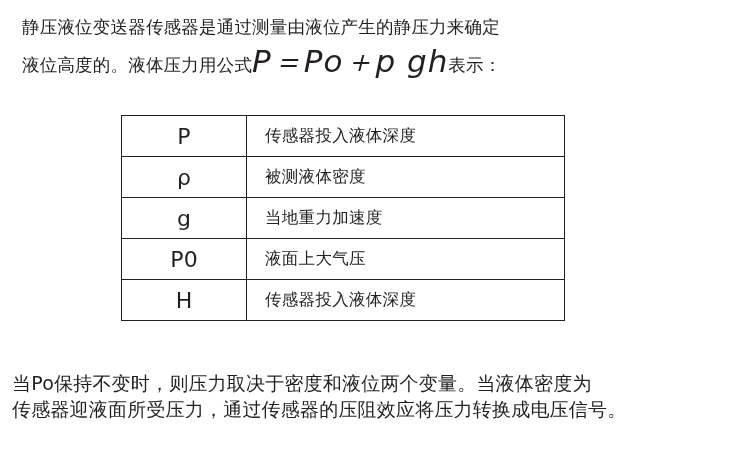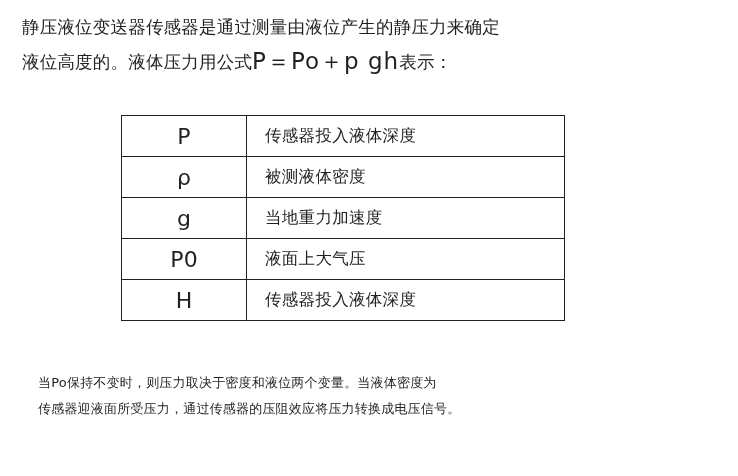--- a/index.html
+++ b/index.html
@@ -29,23 +29,24 @@
     width: 700px;
     font-size: 17.5px;
     line-height: 34px;
     letter-spacing: 0.2px;
     color: #231f20;
   }
   .intro .line {
     white-space: nowrap;
   }
   .formula {
-    font-size: 23px;
+    font-size: 31px;
     letter-spacing: 1px;
     vertical-align: -1px;
+    font-style: italic;
   }
 
   
   .legend-table {
     position: absolute;
     left: 121px;
     top: 115px;
     width: 444px;
     border-collapse: collapse;
     table-layout: fixed;
@@ -66,24 +67,24 @@
   .legend-table td.desc {
     padding-left: 18px;
     font-size: 16.5px;
     color: #231f20;
     letter-spacing: 0.3px;
   }
 
   
   .closing {
     position: absolute;
-    left: 38px;
+    left: 12px;
     top: 370px;
     width: 700px;
-    font-size: 13px;
+    font-size: 19px;
     line-height: 26px;
     letter-spacing: 0.2px;
     color: #231f20;
   }
   .closing .line {
     white-space: nowrap;
   }
 </style>
 </head>
 <body>

